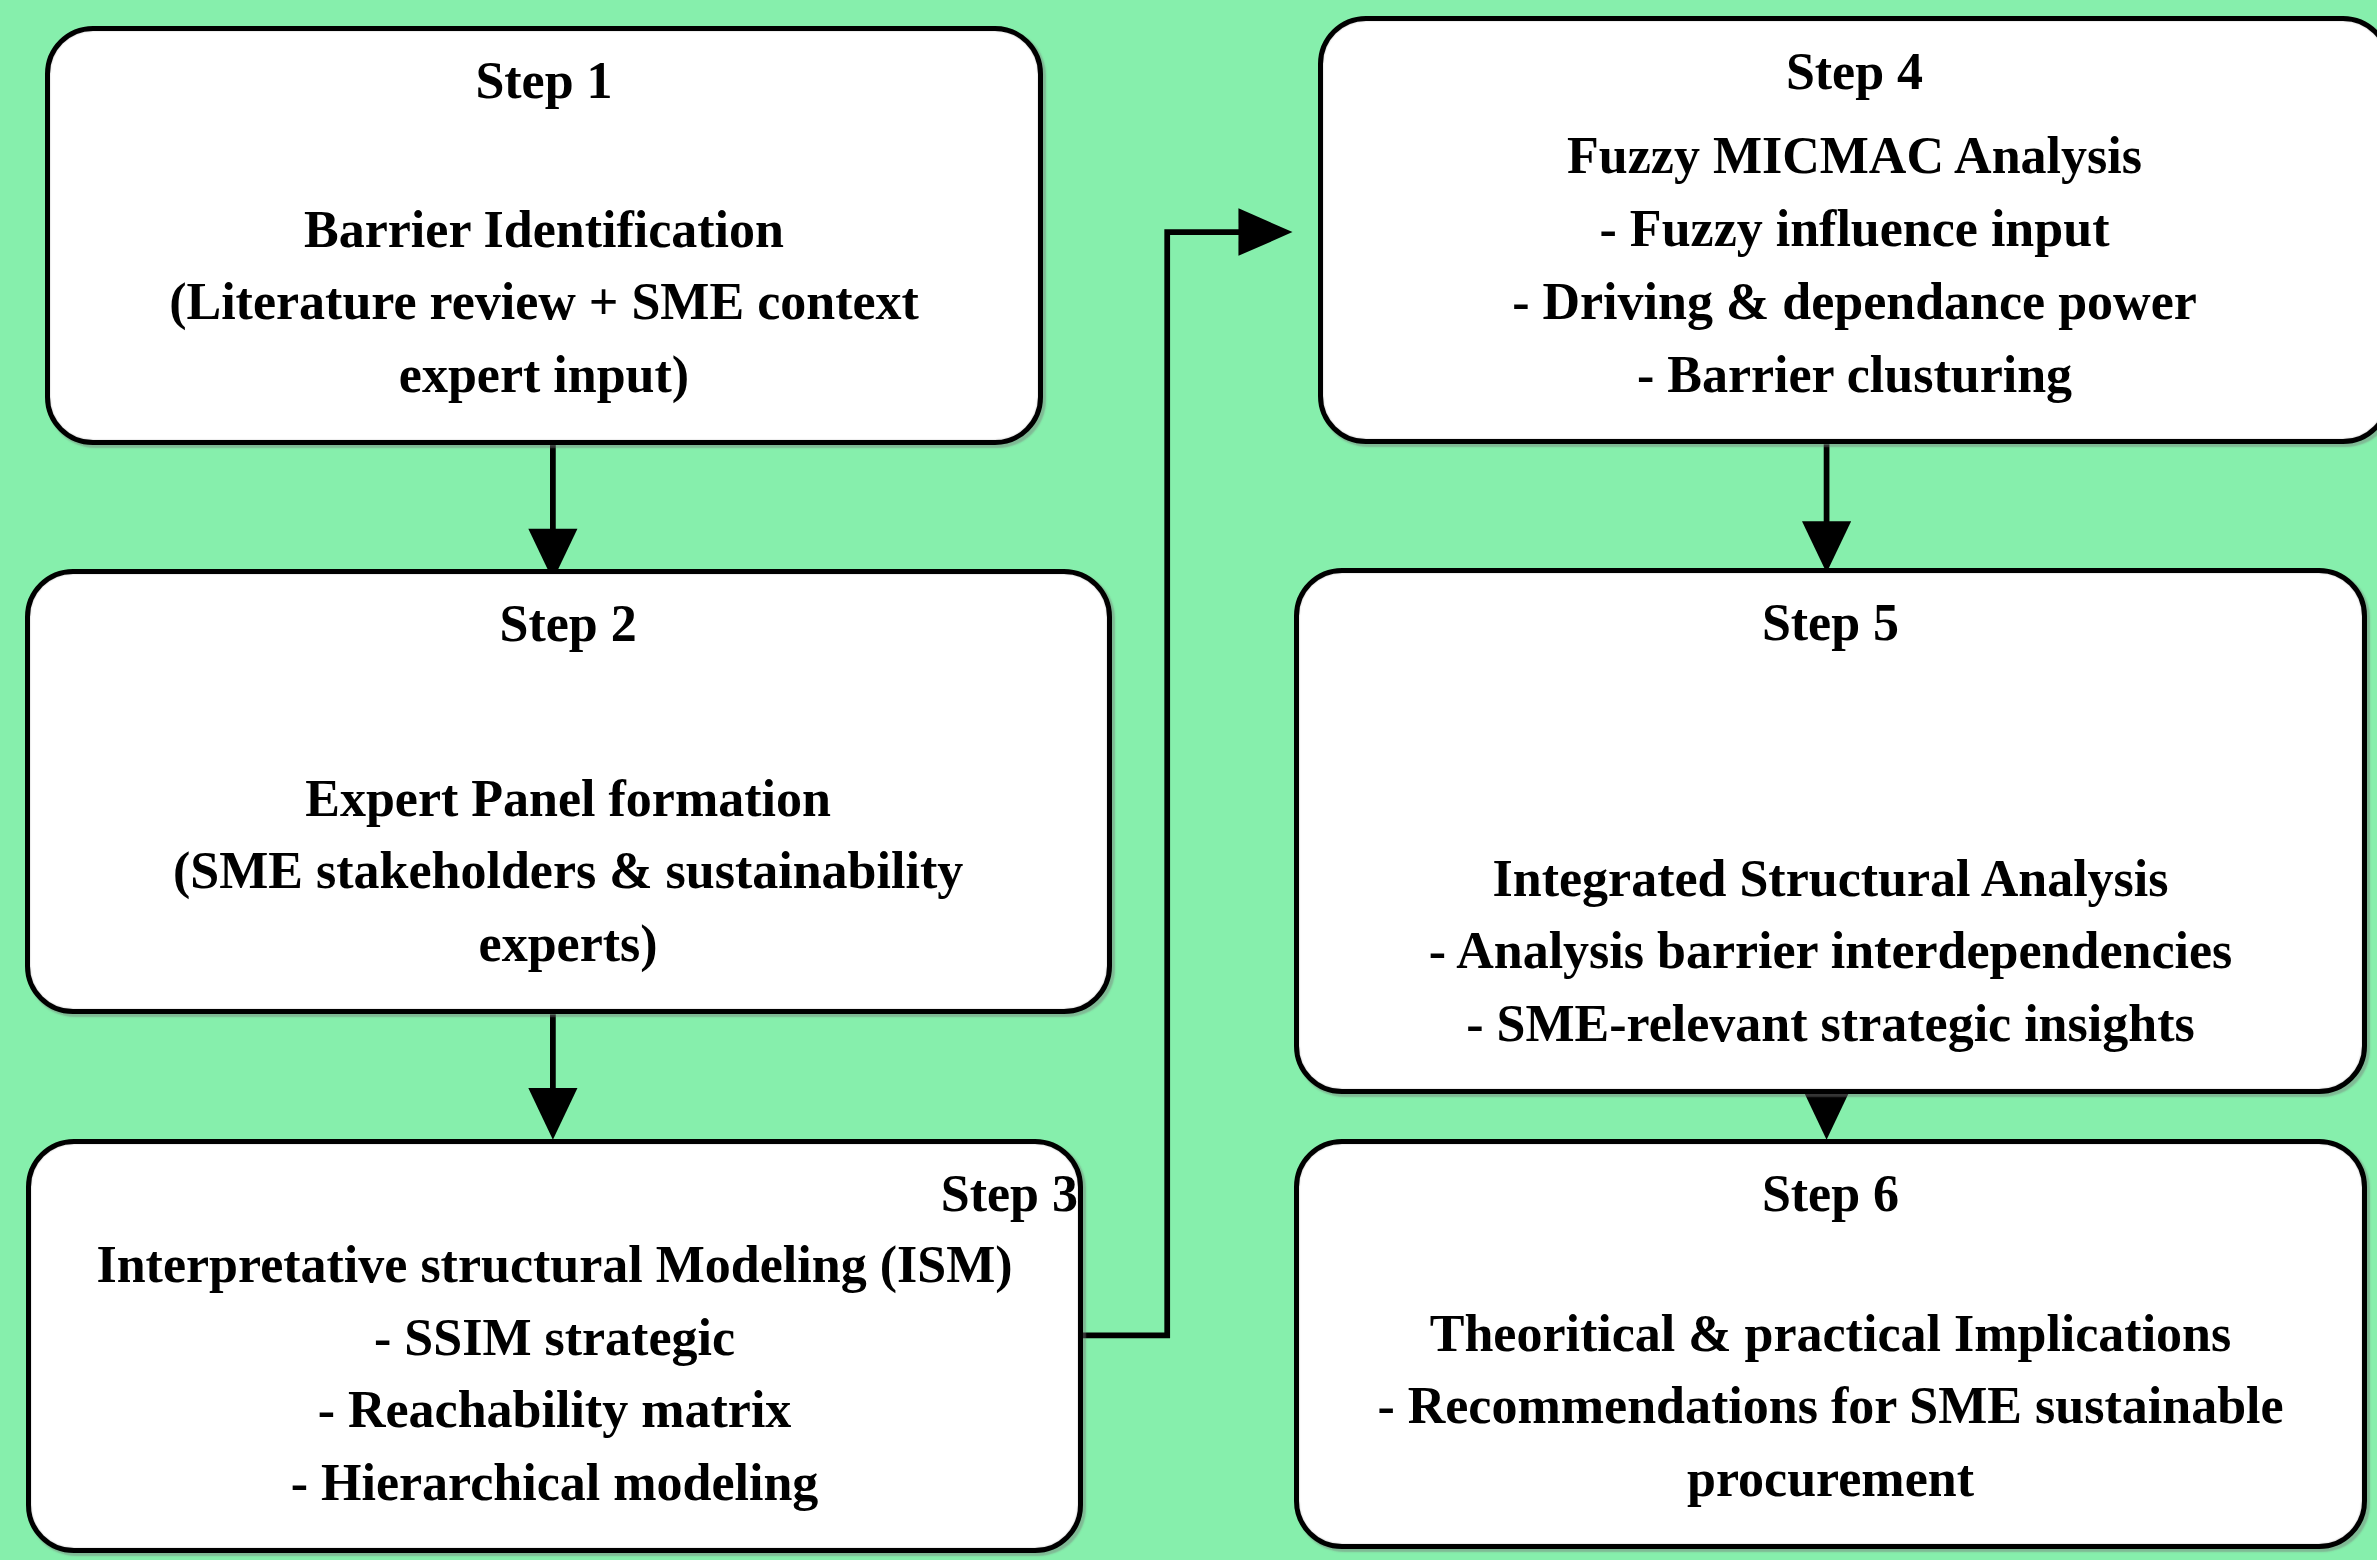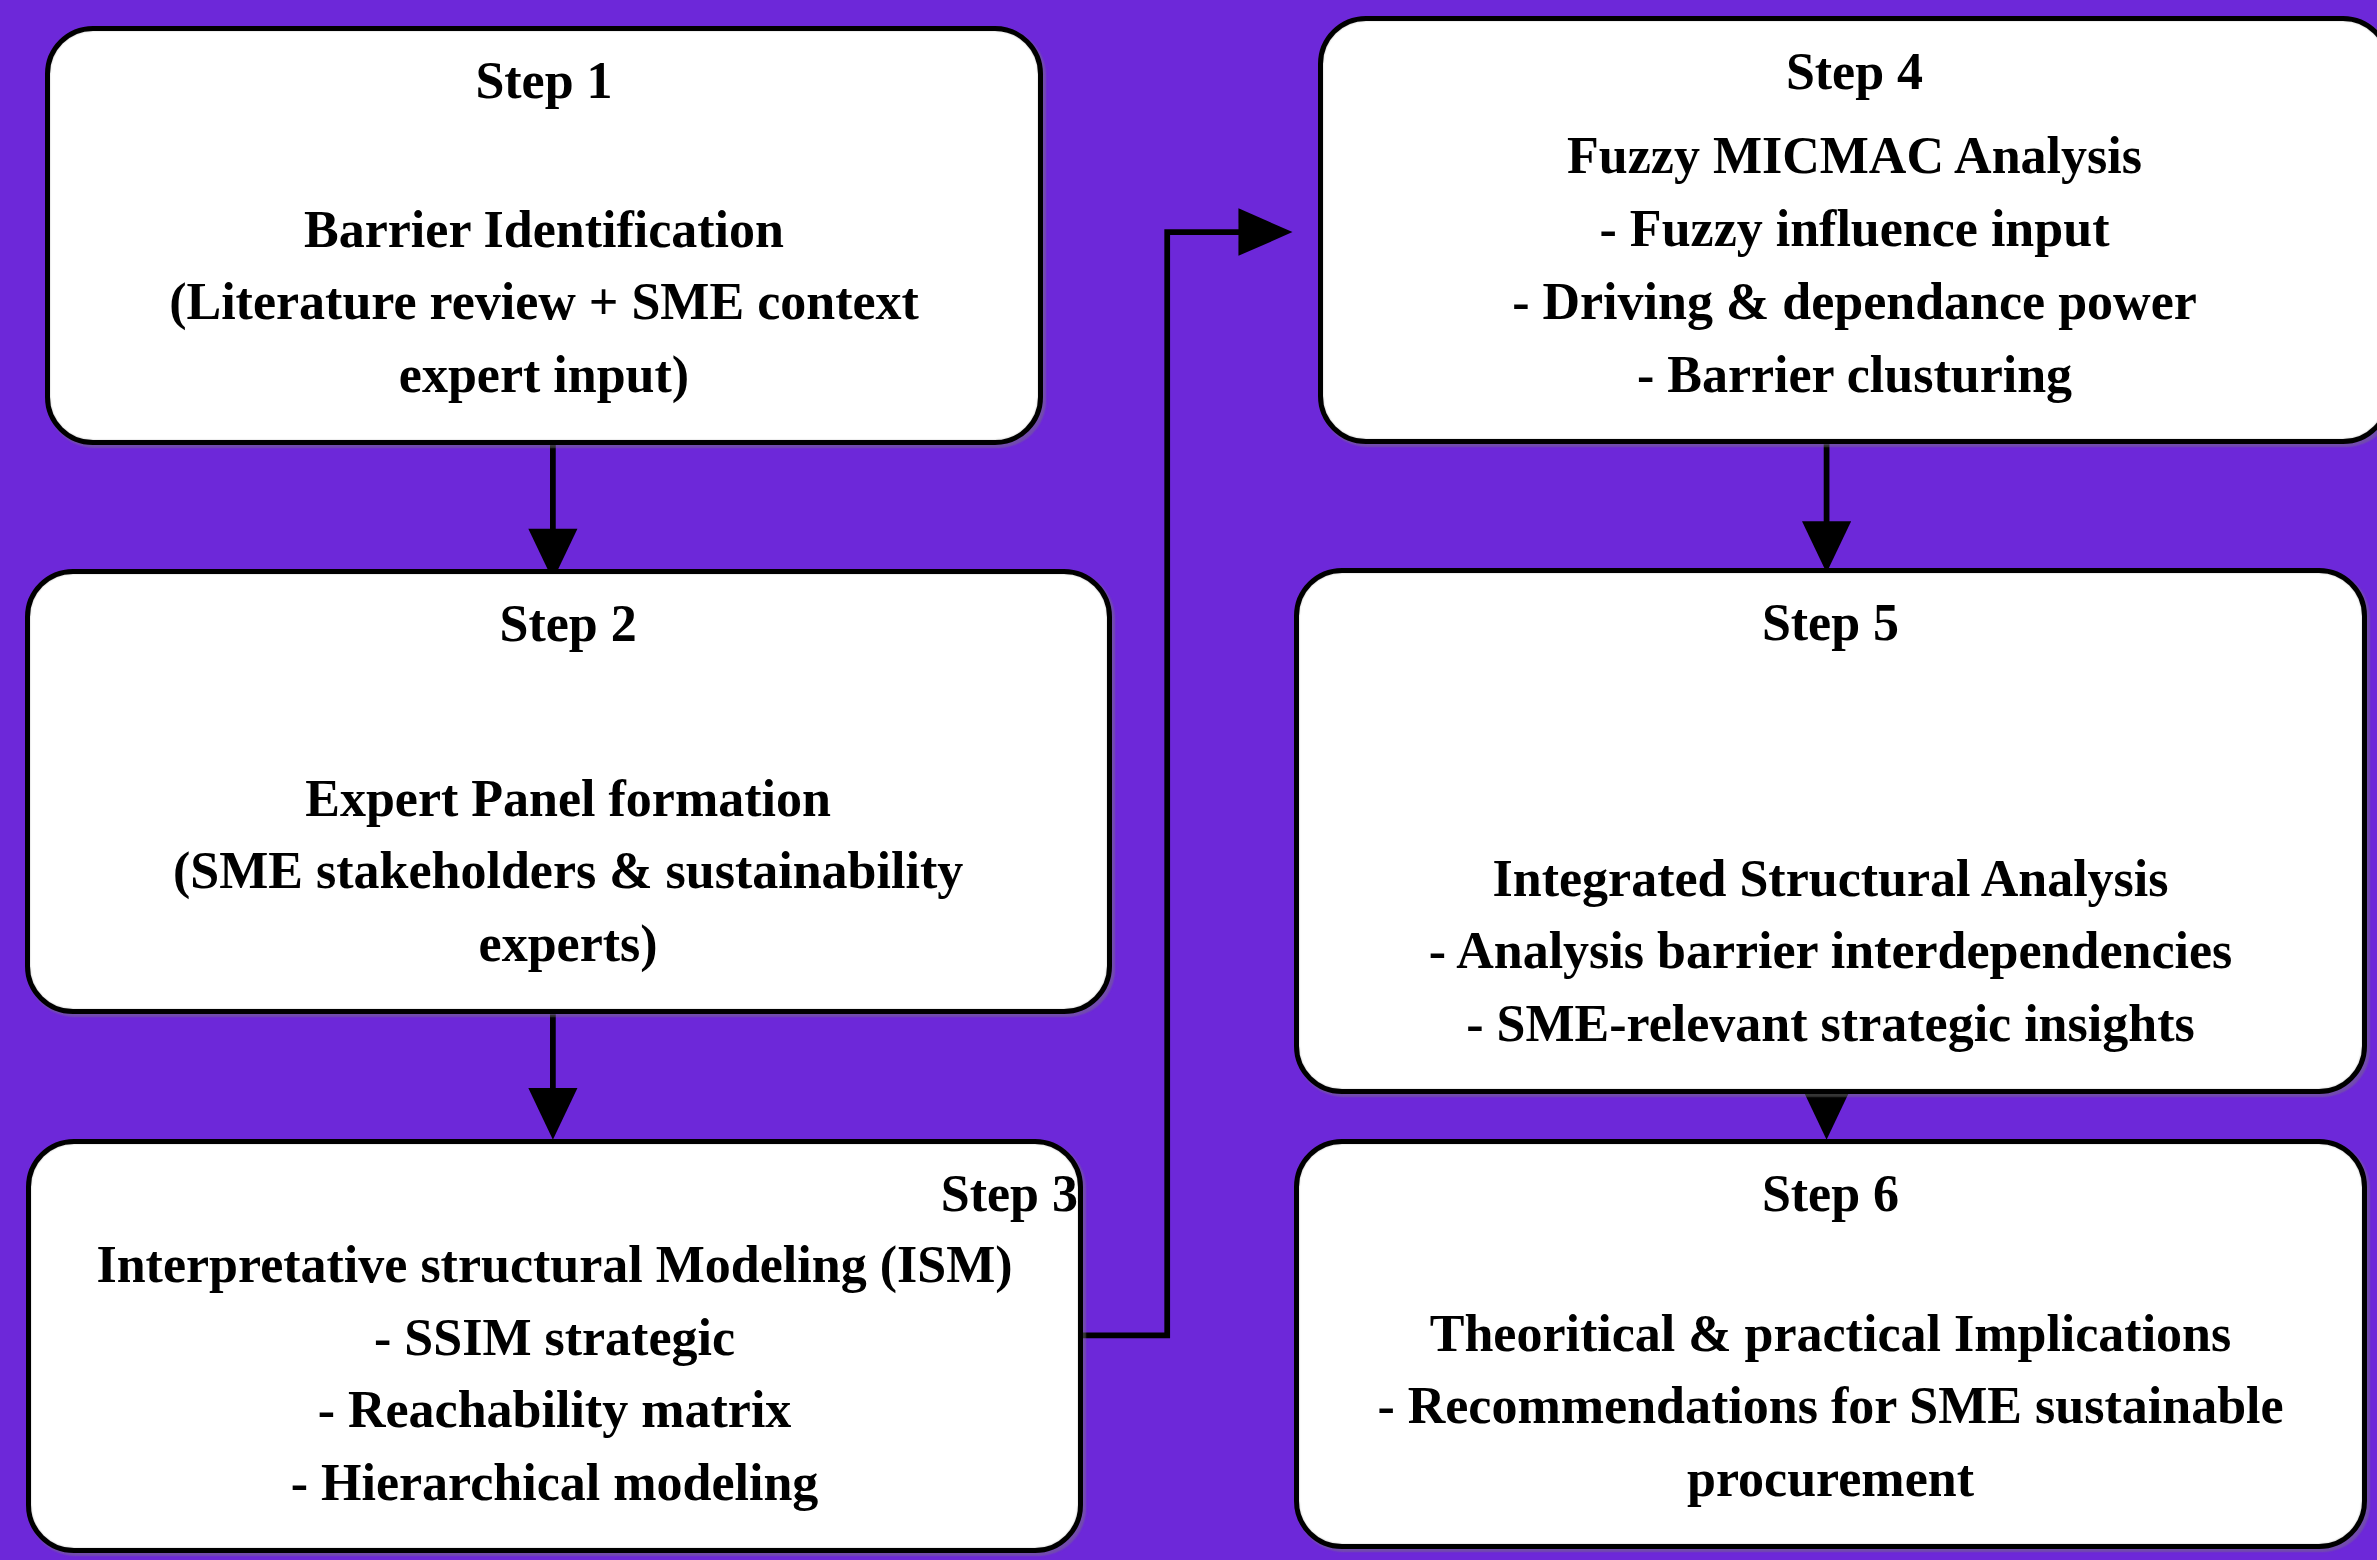--- a/index.html
+++ b/index.html
@@ -1,20 +1,20 @@
 <!DOCTYPE html>
 <html style="font-size:13px"><head>
 <meta charset="utf-8">
 <style>
   html, body { margin: 0; padding: 0; background: #ffffff; }
   #canvas {
     position: relative;
     width: 2377px;
     height: 1561px;
-    background: #6d28d9;
+    background: #86efac;
     font-family: "Liberation Serif", "DejaVu Serif", serif;
     color: #000000;
     overflow: hidden;
   }
   .box {
     position: absolute;
     background: #ffffff;
     border: 5.7px solid #000000;
     border-radius: 48px;
     box-sizing: border-box;

